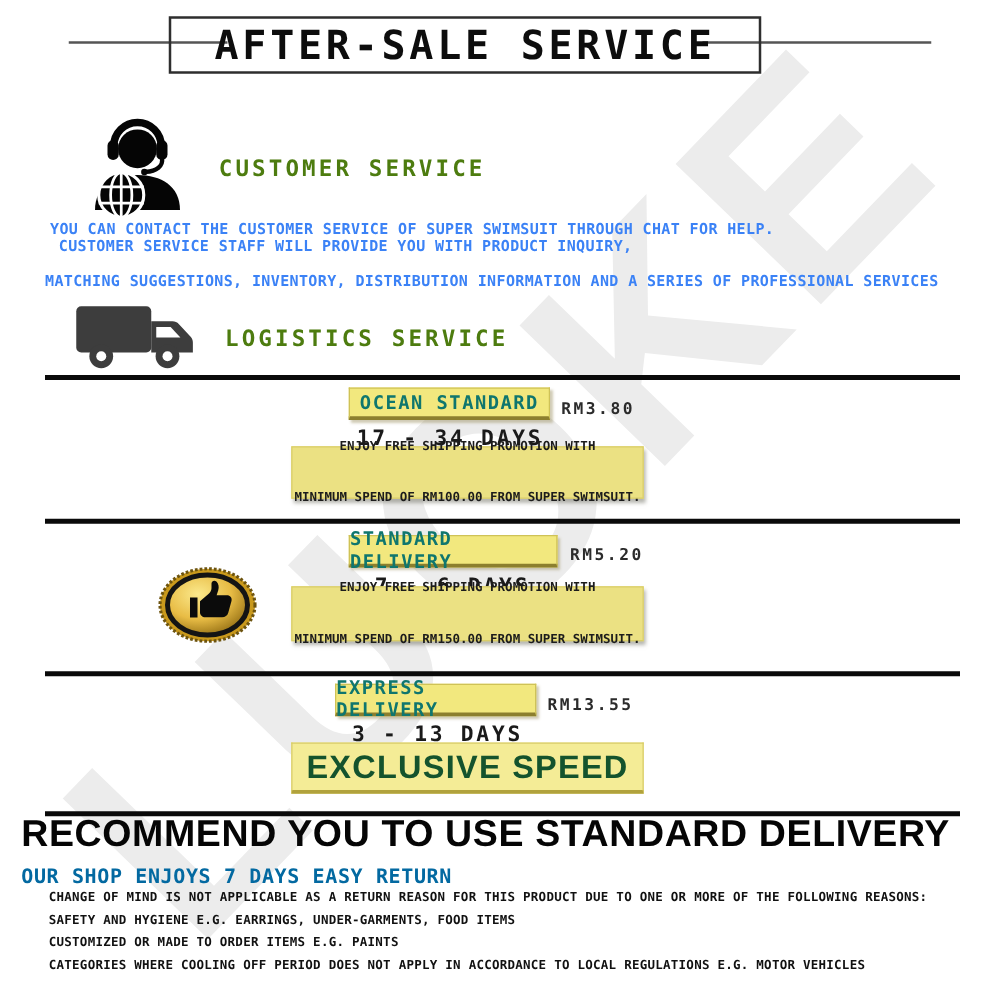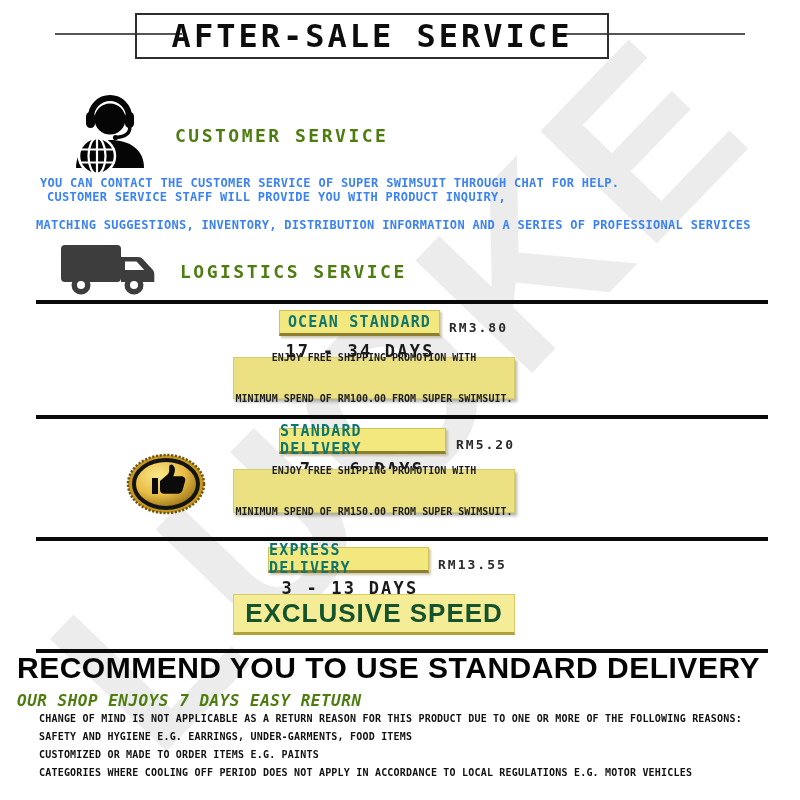--- a/index.html
+++ b/index.html
@@ -37,21 +37,21 @@
   .banner{position:absolute;left:233px;top:594px;width:282px;height:41px;background:#f4ec96;
           border:1px solid #d8cc69;border-bottom:3px solid #b1a23c;display:flex;align-items:center;
           justify-content:center;font-family:"Liberation Sans",sans-serif;font-weight:bold;font-size:26px;
           letter-spacing:1px;color:#14532d;box-sizing:border-box;}
   
   .icon{position:absolute;}
   
   .recommend{position:absolute;left:17px;top:651px;font-family:"Liberation Sans",sans-serif;
              font-weight:bold;font-size:30px;letter-spacing:.5px;color:#050505;white-space:nowrap;}
   .returns-heading{position:absolute;left:17px;top:691px;font-size:16px;font-weight:bold;
-                   letter-spacing:.5px;color:#4d7c0f;white-space:nowrap;font-style:italic;}
+                   letter-spacing:.5px;color:#0369a1;white-space:nowrap;}
   .return-line{position:absolute;left:17px;font-size:10px;font-weight:bold;letter-spacing:.2px;
                color:#111;white-space:nowrap;margin-left:22px;}
 </style>
 </head>
 <body>
 
 <div class="page">
 
   <div class="watermark">LUOKE</div>
 

